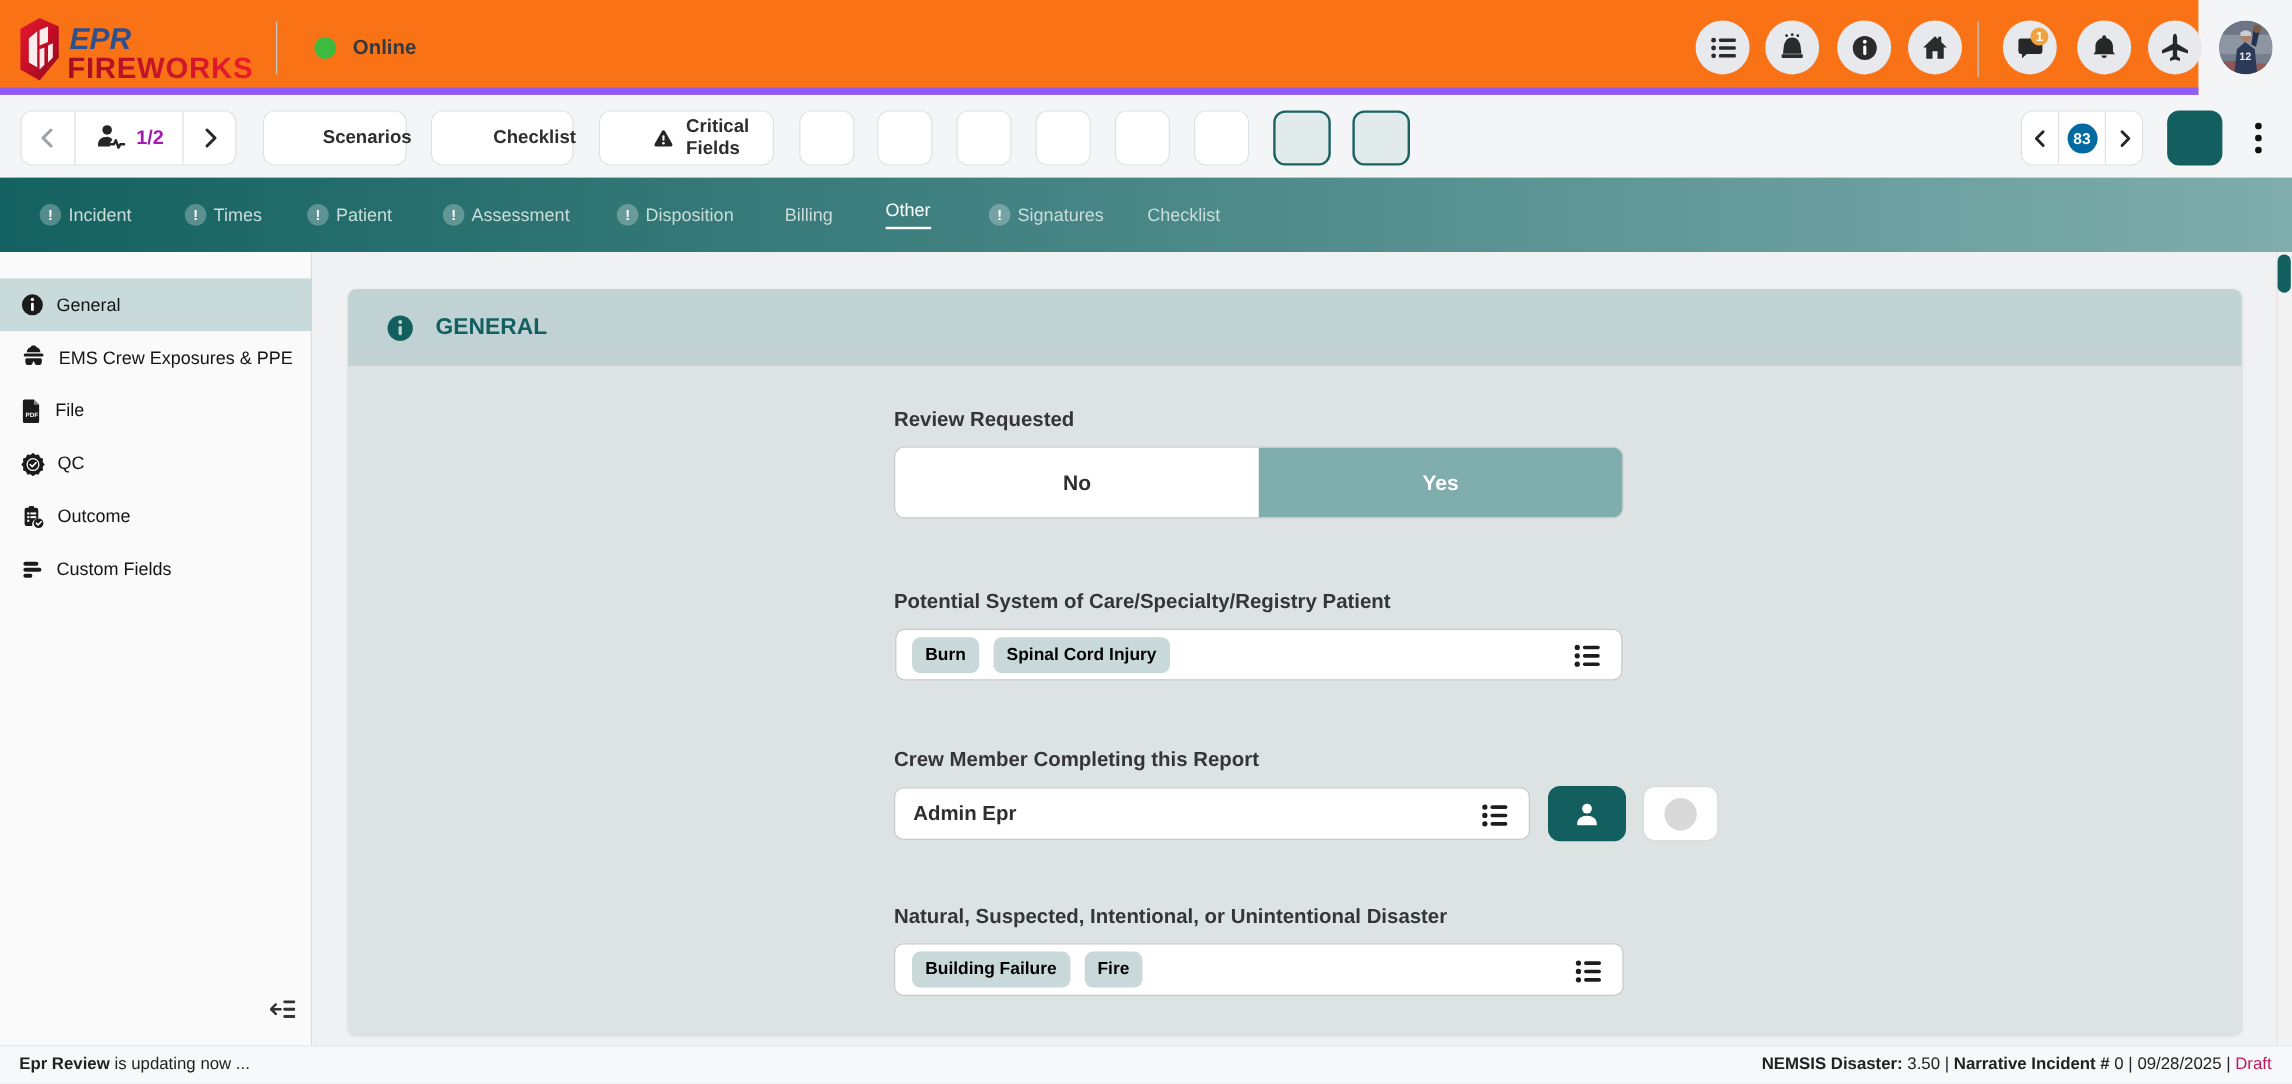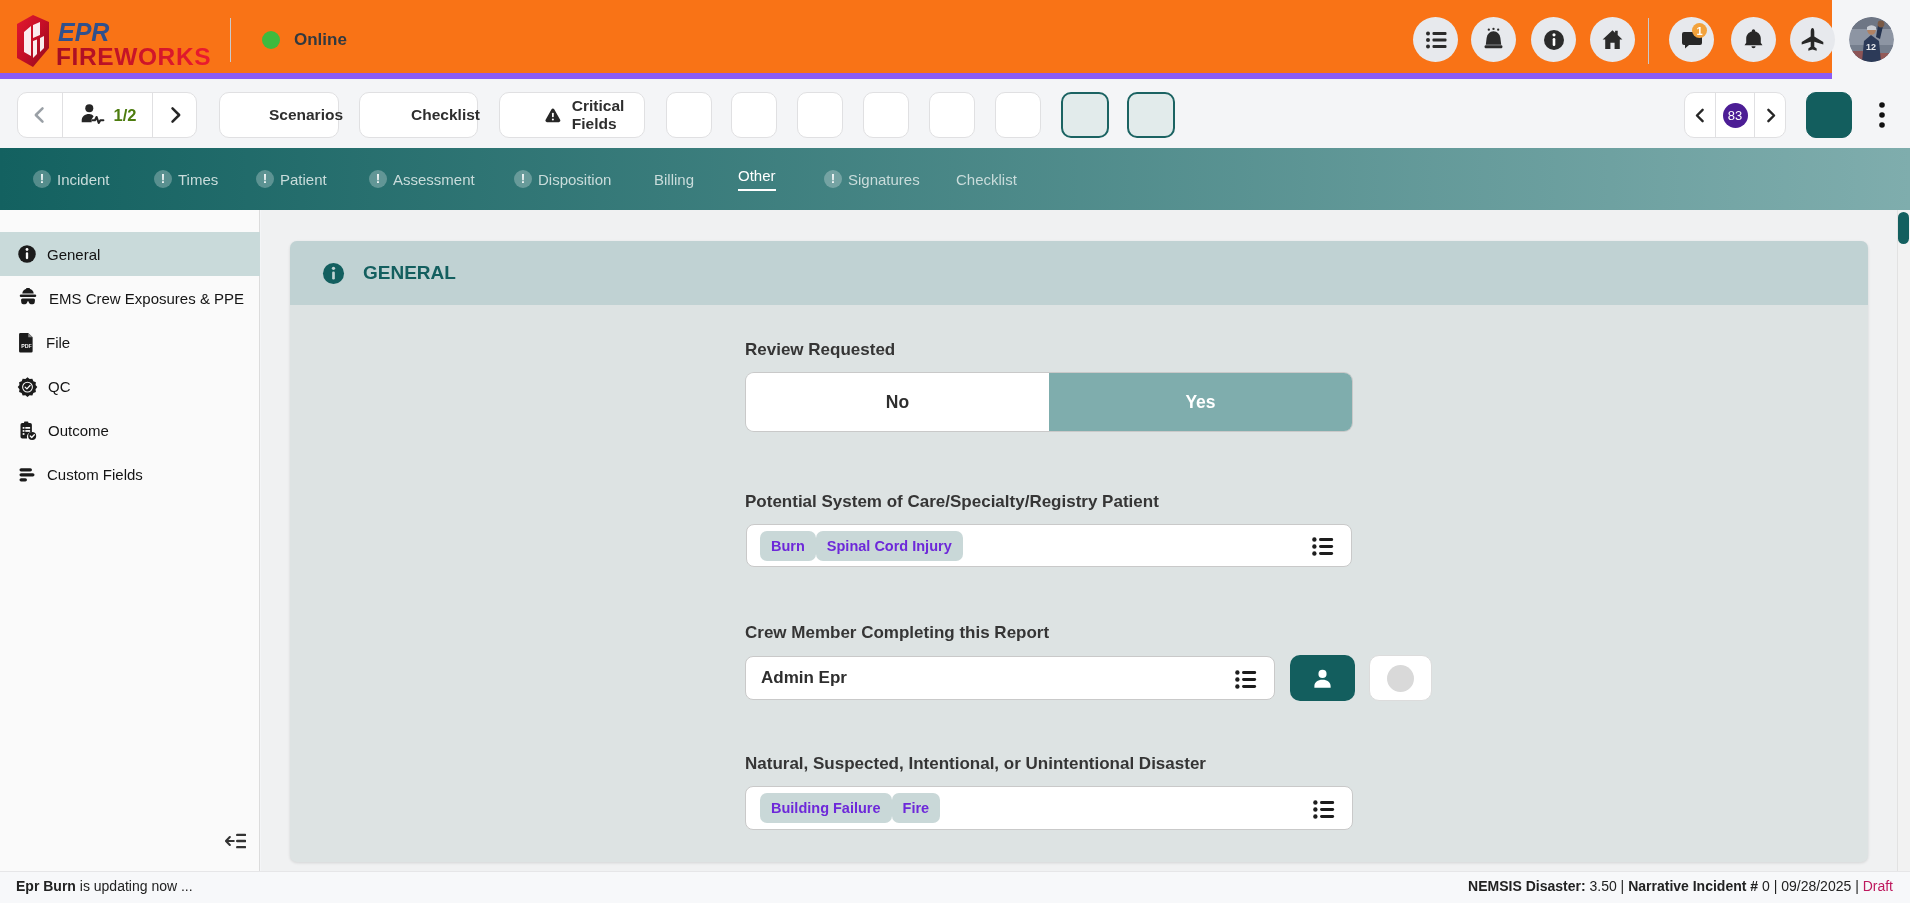--- a/index.html
+++ b/index.html
@@ -25,21 +25,21 @@
 .sitem { position:absolute; left:0; width:260px; height:44px; display:flex; align-items:center; font-size:15px; color:#141414; white-space:nowrap; }
 .sitem svg { margin-left:17px; margin-right:10px; }
 .sitem.active { background:#c9dada; }
 
 #main { position:absolute; left:261px; top:210px; width:1636px; height:661px; background:#f0f1f2; }
 #card { position:absolute; left:29px; top:31px; width:1578px; height:621px; border-radius:7px; background:#dde3e3; box-shadow:0 1px 3px rgba(0,0,0,0.12); }
 #card-head { position:absolute; left:0; top:0; width:1578px; height:64px; background:#c0d2d3; border-radius:7px 7px 0 0; display:flex; align-items:center; }
 #card-head .ttl { font-size:19px; font-weight:bold; color:#135f5f; letter-spacing:0px; margin-left:18px; }
 .flabel { position:absolute; font-size:17px; font-weight:bold; color:#353535; }
 .finput { position:absolute; background:#fff; border:1px solid #c9c9c9; border-radius:8px; }
-.chip { display:inline-block; background:#c9d8d8; border-radius:7px; font-size:14.5px; font-weight:bold; color:#6d28d9; padding:0 11px; height:30px; line-height:30px; margin-right:0; }
+.chip { display:inline-block; background:#c9d8d8; border-radius:7px; font-size:14.5px; font-weight:bold; color:#000000; padding:0 11px; height:30px; line-height:30px; margin-right:12px; }
 
 #scrolltrack { position:absolute; left:1897px; top:210px; width:13px; height:661px; background:#f2f2f2; border-left:1px solid #e2e2e2; }
 #scrollthumb { position:absolute; left:1898px; top:212px; width:11px; height:32px; border-radius:6px; background:#135f5f; }
 
 #statusbar { position:absolute; left:0; top:871px; width:1910px; height:32px; background:#f7f8fa; border-top:1px solid #e6e6e8; font-size:14px; color:#222; }
 </style>
 </head>
 <body>
 <div id="header">
 
@@ -143,21 +143,21 @@
       <svg width="20" height="20" viewBox="0 0 24 24" fill="none" stroke="#9aa0a6" stroke-width="3" stroke-linecap="round" stroke-linejoin="round">
           <path d="M15 4 L7 12 L15 20"></path>
         </svg>
     </div>
     <div style="flex:1;height:100%;display:flex;align-items:center;justify-content:center;gap:9px;">
       <svg width="26" height="26" viewBox="0 0 24 24" fill="#262626">
           <circle cx="9.5" cy="5.8" r="3.7"></circle>
           <path d="M9.5 11c-4.2 0-7 2.3-7 5.8V18.6h9.2V16l1.8-2.9C12.4 11.6 11 11 9.5 11Z"></path>
           <path d="M12.5 16.8 h2.2 l1.5-3 2 5.6 1.5-2.6 h2.8" stroke="#262626" stroke-width="1.9" fill="none" stroke-linecap="round" stroke-linejoin="round"></path>
         </svg>
-      <span style="font-size:16.5px;font-weight:bold;color:#4d7c0f;">1/2</span>
+      <span style="font-size:16.5px;font-weight:bold;color:#a21caf;">1/2</span>
     </div>
     <div style="width:44px;height:100%;display:flex;align-items:center;justify-content:center;border-left:1px solid #e0e0e2;">
       <svg width="20" height="20" viewBox="0 0 24 24" fill="none" stroke="#262626" stroke-width="3" stroke-linecap="round" stroke-linejoin="round">
           <path d="M9 4 L17 12 L9 20"></path>
         </svg>
     </div>
   </div>
   <div class="tbtn" style="left:219px;width:120px;gap:10px;">
     <svg width="24" height="24" viewBox="0 0 24 24" fill="#262626">
         <path d="M7.5 2.5 h11 a3 3 0 0 1 3 3 v11 a3 3 0 0 1 -3 3 h-11 a3 3 0 0 1 -3 -3 v-11 a3 3 0 0 1 3 -3 Z"></path>
@@ -243,21 +243,21 @@
       </svg>
   </div>
 
   <div class="tbtn" style="left:1684px;width:102px;padding:0;">
     <div style="width:31px;height:100%;display:flex;align-items:center;justify-content:center;border-right:1px solid #e0e0e2;">
       <svg width="17" height="17" viewBox="0 0 24 24" fill="none" stroke="#262626" stroke-width="3.4" stroke-linecap="round" stroke-linejoin="round">
           <path d="M15 4 L7 12 L15 20"></path>
         </svg>
     </div>
     <div style="flex:1;height:100%;display:flex;align-items:center;justify-content:center;">
-      <div style="width:25px;height:25px;border-radius:50%;background:#4c1d95;color:#fff;font-size:13px;font-weight:normal;display:flex;align-items:center;justify-content:center;text-align:center;">83</div>
+      <div style="width:25px;height:25px;border-radius:50%;background:#0369a1;color:#fff;font-size:13px;font-weight:bold;display:flex;align-items:center;justify-content:center;text-align:center;">83</div>
     </div>
     <div style="width:31px;height:100%;display:flex;align-items:center;justify-content:center;border-left:1px solid #e0e0e2;">
       <svg width="17" height="17" viewBox="0 0 24 24" fill="none" stroke="#262626" stroke-width="3.4" stroke-linecap="round" stroke-linejoin="round">
           <path d="M9 4 L17 12 L9 20"></path>
         </svg>
     </div>
   </div>
   <div class="tbtn" style="left:1806px;width:44px;background:#135e5e;border-color:#135e5e;">
     <svg width="25" height="25" viewBox="0 0 24 24" fill="none" stroke="#fff" stroke-width="3" stroke-linecap="round" stroke-linejoin="round">
         <path d="M4.5 12.5 L9.5 17.5 L19.5 6.5"></path>
@@ -404,15 +404,15 @@
           <rect x="8.7" y="3.9" width="13.5" height="2.9" rx="1.4"></rect>
           <rect x="8.7" y="10.6" width="13.5" height="2.9" rx="1.4"></rect>
           <rect x="8.7" y="17.3" width="13.5" height="2.9" rx="1.4"></rect>
         </svg>
   </div>
 </div>
   </div>
 <div id="scrolltrack"></div>
 <div id="scrollthumb"></div>
 <div id="statusbar">
-  <div class="abs" style="left:16px;top:6px;"><b>Epr Burn</b> is updating now ...</div>
+  <div class="abs" style="left:16px;top:6px;"><b>Epr Review</b> is updating now ...</div>
   <div class="abs" style="right:17px;top:6px;"><b>NEMSIS Disaster:</b> 3.50 | <b>Narrative Incident #</b> 0 | 09/28/2025 | <span style="color:#be185d">Draft</span></div>
 </div>
 
 </body></html>

